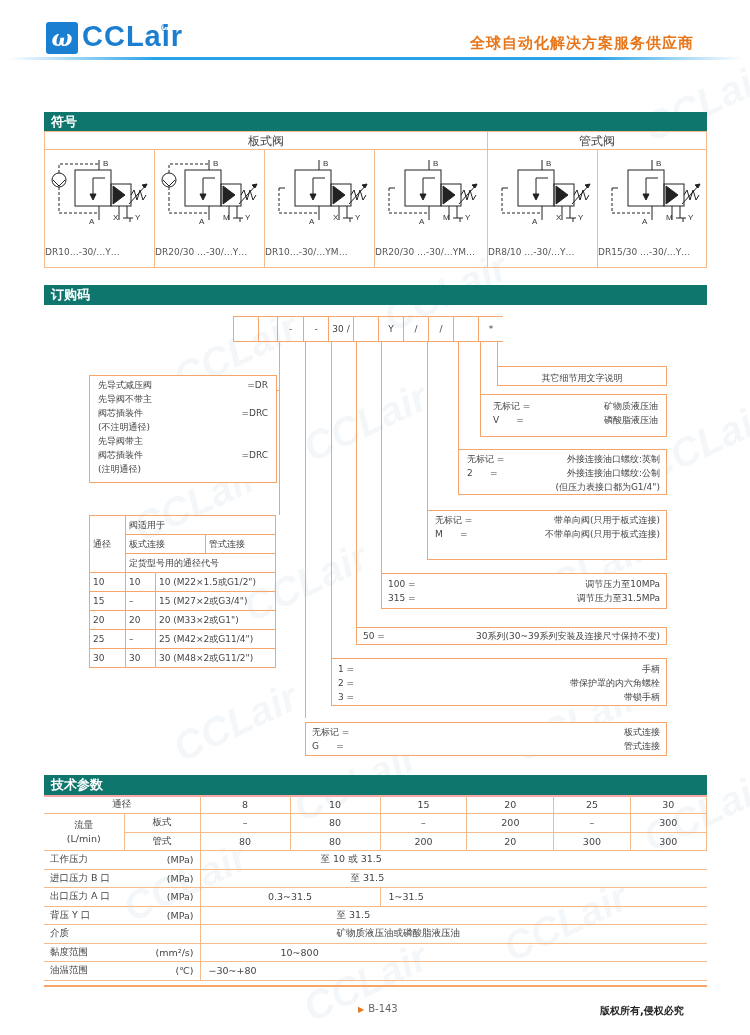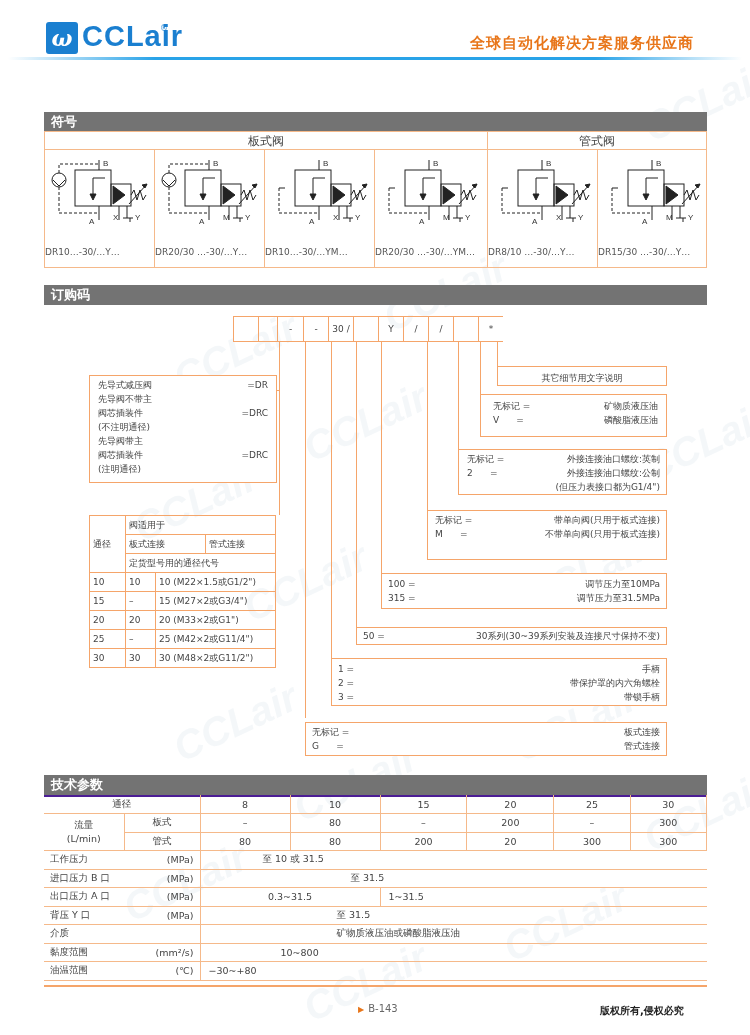--- a/index.html
+++ b/index.html
@@ -3,21 +3,21 @@
 <meta charset="utf-8">
 <style>
   *{box-sizing:border-box;margin:0;padding:0}
   body{width:750px;height:1035px;background:#fff;position:relative;overflow:hidden;font-family:"DejaVu Sans",sans-serif;color:#333}
   .abs{position:absolute}
   .logo-box{left:46px;top:22px;width:32px;height:32px;background:#1a7fd0;border-radius:3px;color:#fff;font:italic bold 22px "DejaVu Serif",serif;text-align:center;line-height:32px}
   .logo-text{left:82px;top:20px;font:bold 29px "Liberation Sans",sans-serif;color:#1a7fd0;letter-spacing:1px}
   .logo-reg{left:160px;top:24px;font-size:8px;color:#1a7fd0}
   .slogan{left:470px;top:34px;font:bold 15px "DejaVu Sans",sans-serif;color:#e8761a;letter-spacing:1px}
   .hline{left:8px;top:57px;width:734px;height:3px;background:linear-gradient(90deg,rgba(40,150,230,0),#29a3e8 20%,#29a3e8 80%,rgba(40,150,230,0))}
-  .sec{left:44px;width:663px;height:20px;background:#737373;color:#fff;font:bold 13px "DejaVu Sans",sans-serif;padding-left:7px;line-height:20px}
+  .sec{left:44px;width:663px;height:20px;background:#0f766e;color:#fff;font:bold 13px "DejaVu Sans",sans-serif;padding-left:7px;line-height:20px}
   .sym-box{left:44px;top:131px;width:663px;height:137px;border:1px solid #f5b98a}
   .sym-hdr{position:absolute;top:0;height:18px;font-size:12px;color:#444;text-align:center;line-height:18px;border-bottom:1px solid #f5b98a}
   .sym-cell{position:absolute;top:18px;height:117px;border-right:1px solid #f5b98a}
   .sym-cell svg{position:absolute;left:6px;top:8px}
   .sym-cap{position:absolute;left:0;right:0;bottom:10px;text-align:left;font-size:9px;color:#555}
   .ob{position:absolute;border:1px solid #f5a56a;background:#fff}
   .vl{position:absolute;width:1px;background:#f5a56a}
   .hl{position:absolute;height:1px;background:#f5a56a}
   .t9{font-size:9px;color:#444}
   .row{display:flex;justify-content:space-between;height:14px;line-height:14px}
@@ -395,21 +395,21 @@
         <span style="white-space:pre">无标记 =</span>
         <span>板式连接</span>
       </div>
       <div class="row t9">
         <span style="white-space:pre">G      =</span>
         <span>管式连接</span>
       </div>
     </div>
 </div>
 
-<div class="abs sec" style="top:775px;border-bottom:2px solid #4c1d95;height:22px">技术参数</div>
+<div class="abs sec" style="top:775px;border-bottom:2px solid #fca5a5;height:22px">技术参数</div>
 
 <table class="abs tp">
   <colgroup>
       <col style="width:80px">
       <col style="width:76px">
       <col>
       <col>
       <col>
       <col>
       <col>
@@ -442,21 +442,21 @@
         <td>200</td>
         <td>20</td>
         <td>300</td>
         <td>300</td>
       </tr>
   </tbody>
     <tbody id="tp-rows">
       <tr>
         <td class="l" style="border-right:none">工作压力</td>
         <td class="r">(MPa)</td>
-        <td colspan="6" style="border-right:none;text-align:left;padding-left:62px">至 10 或 31.5</td>
+        <td colspan="6" style="border-right:none;text-align:left;padding-left:120px">至 10 或 31.5</td>
       </tr>
       <tr>
         <td class="l" style="border-right:none">进口压力 B 口</td>
         <td class="r">(MPa)</td>
         <td colspan="6" style="border-right:none;text-align:left;padding-left:150px">至 31.5</td>
       </tr>
       <tr>
         <td class="l" style="border-right:none">出口压力 A 口</td>
         <td class="r">(MPa)</td>
         <td colspan="2">0.3~31.5</td>

